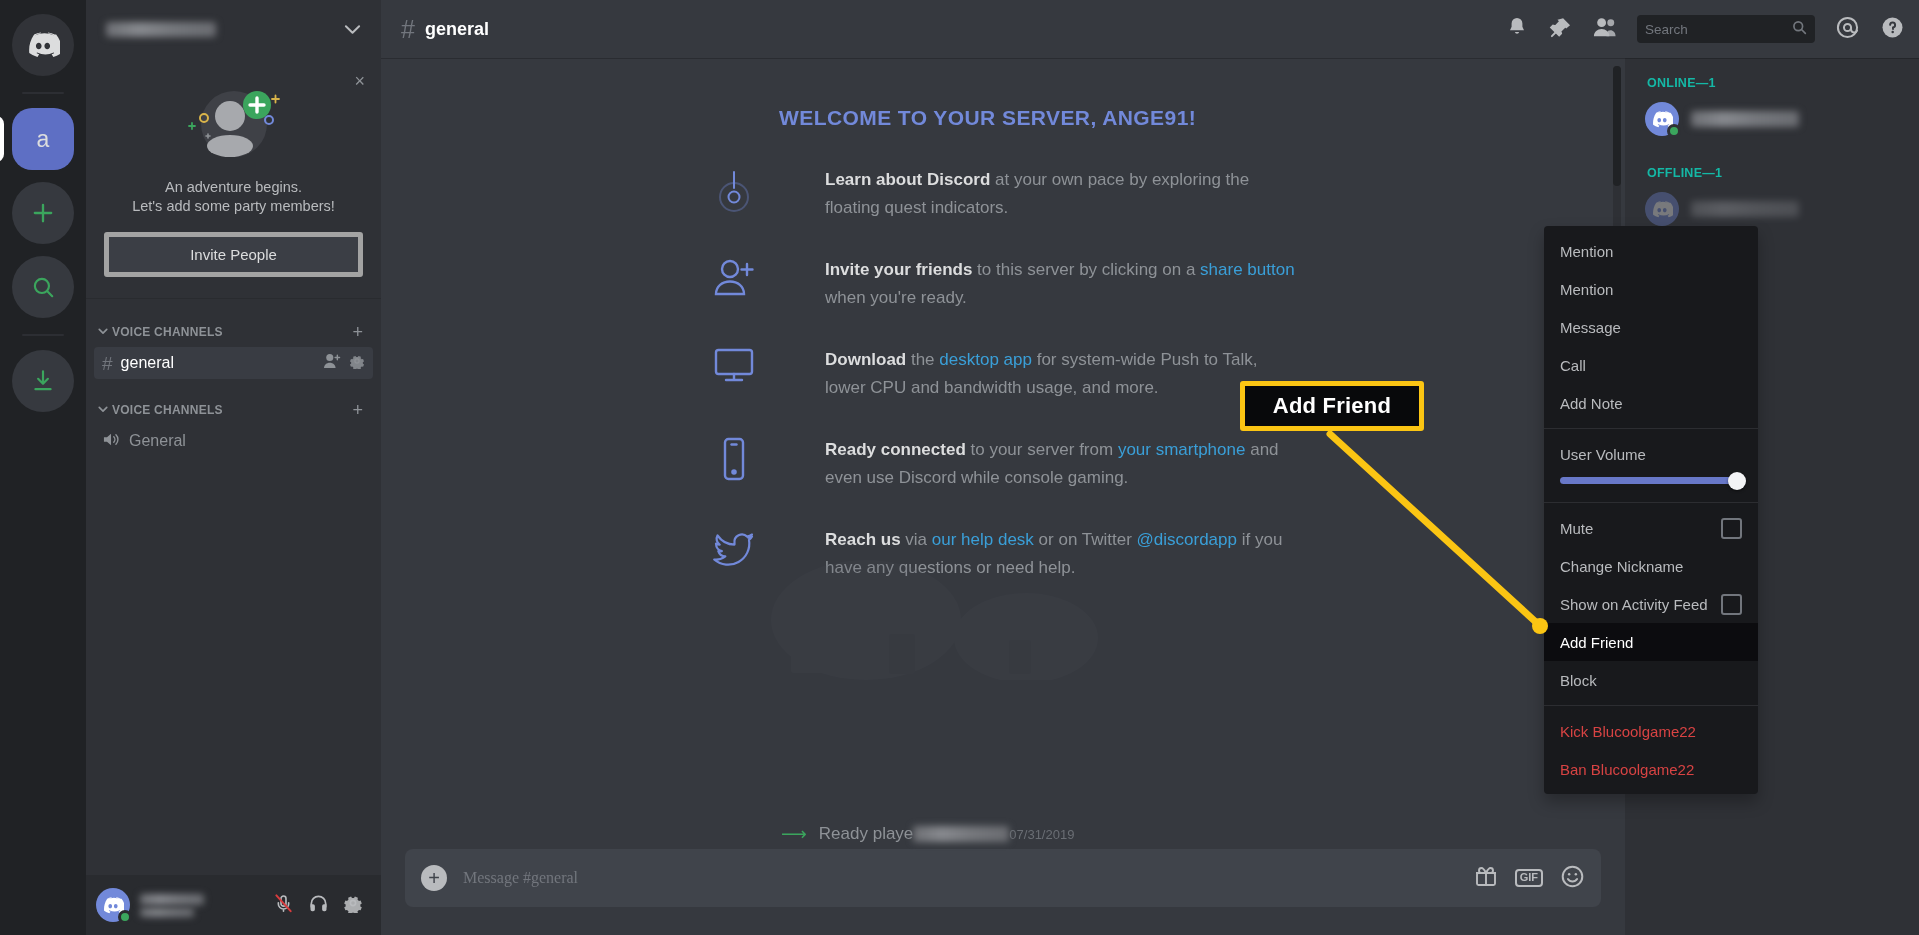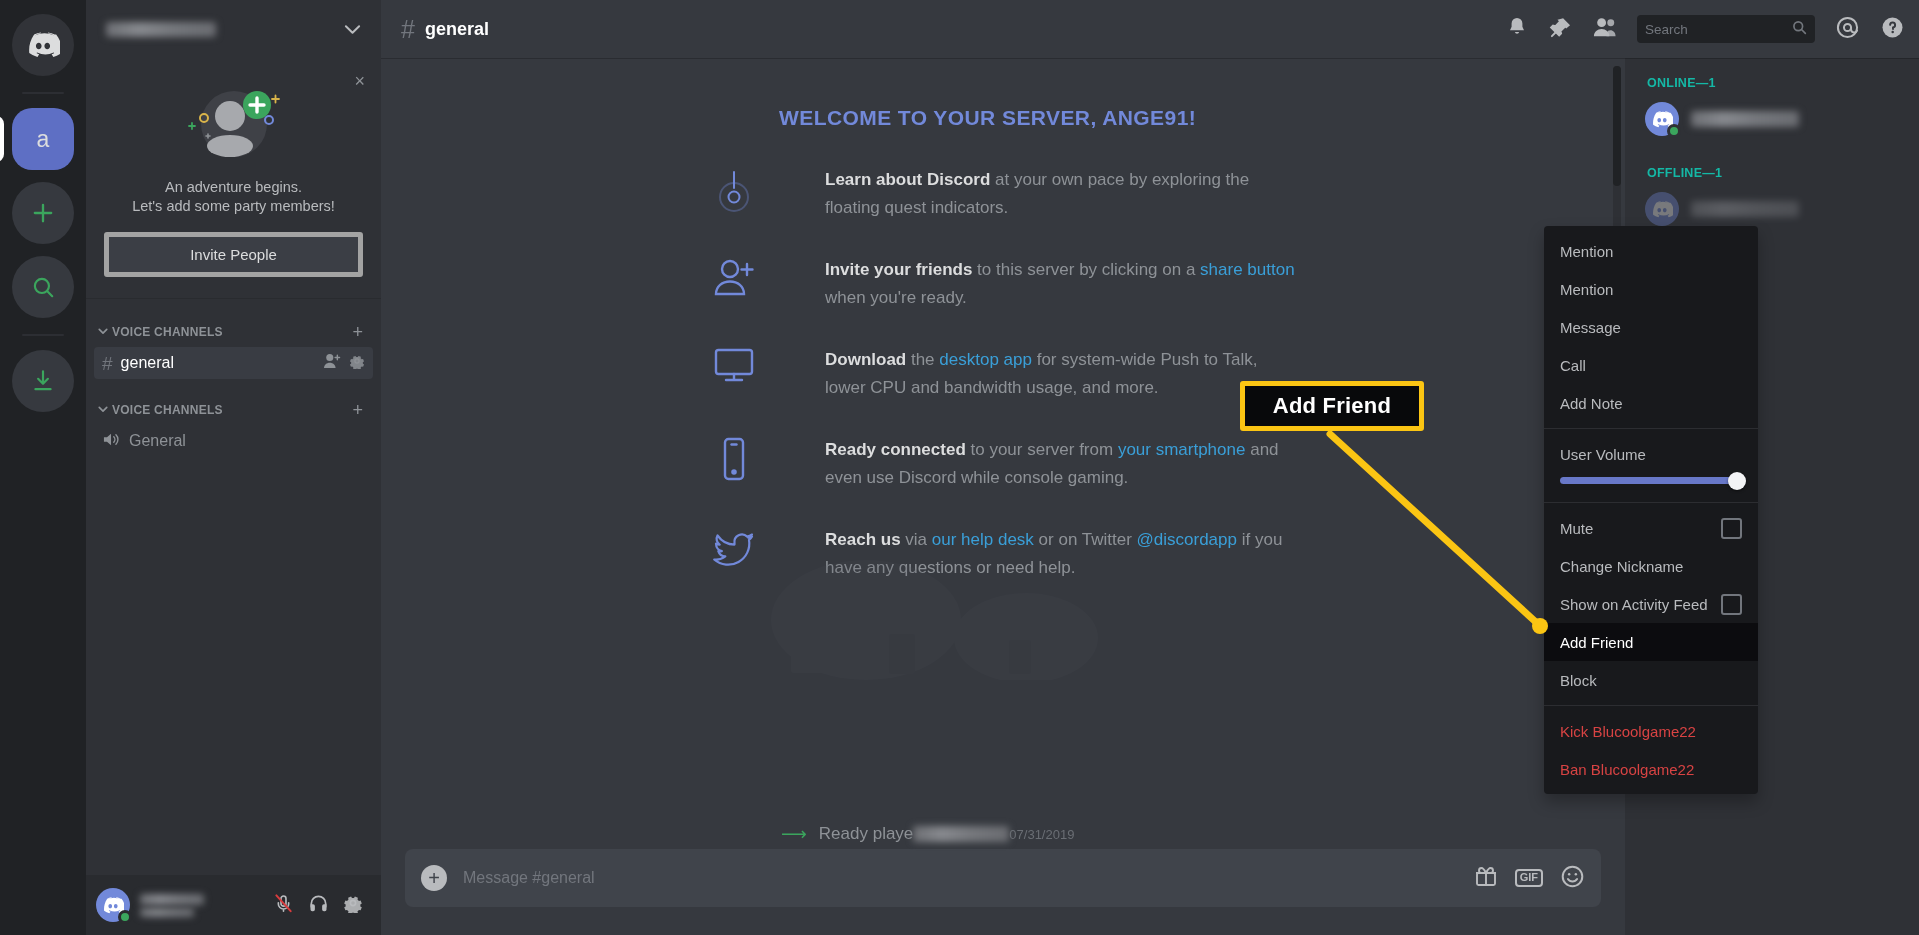--- a/index.html
+++ b/index.html
@@ -131,21 +131,21 @@
   .composer {
     background:#40444b; border-radius: 8px; height: 58px;
     display:flex; align-items:center; padding: 0 16px 0 0;
   }
   .comp-plus {
     width: 26px; height: 26px; border-radius:50%; background:#b9bbbe; color:#40444b;
     display:flex; align-items:center; justify-content:center; font-size: 20px; line-height:1;
     margin: 0 16px; flex-shrink:0; cursor:pointer;
   }
   .comp-input { flex:1; background:transparent; border:none; outline:none; color:#c4b5fd; font-size: 16px;
-    font-family:Liberation Sans, sans-serif; }
+    font-family:Liberation Serif, serif; }
   .comp-input::placeholder { color:#72767d; }
   .comp-icons { display:flex; gap: 17px; align-items:center; color:#b9bbbe; }
   .gif-badge {
     border: 2px solid #b9bbbe; border-radius:4px; color:#b9bbbe; font-size: 11px;
     font-weight:700; padding: 1px 3px; line-height: 1.05;
   }
 
   
   .chat-scrollbar { position:absolute; right: 4px; top: 8px; width: 8px; height: 640px; }
   .chat-scrollbar .track { width: 8px; height: 100%; background:#2e3035; border-radius: 4px; }

